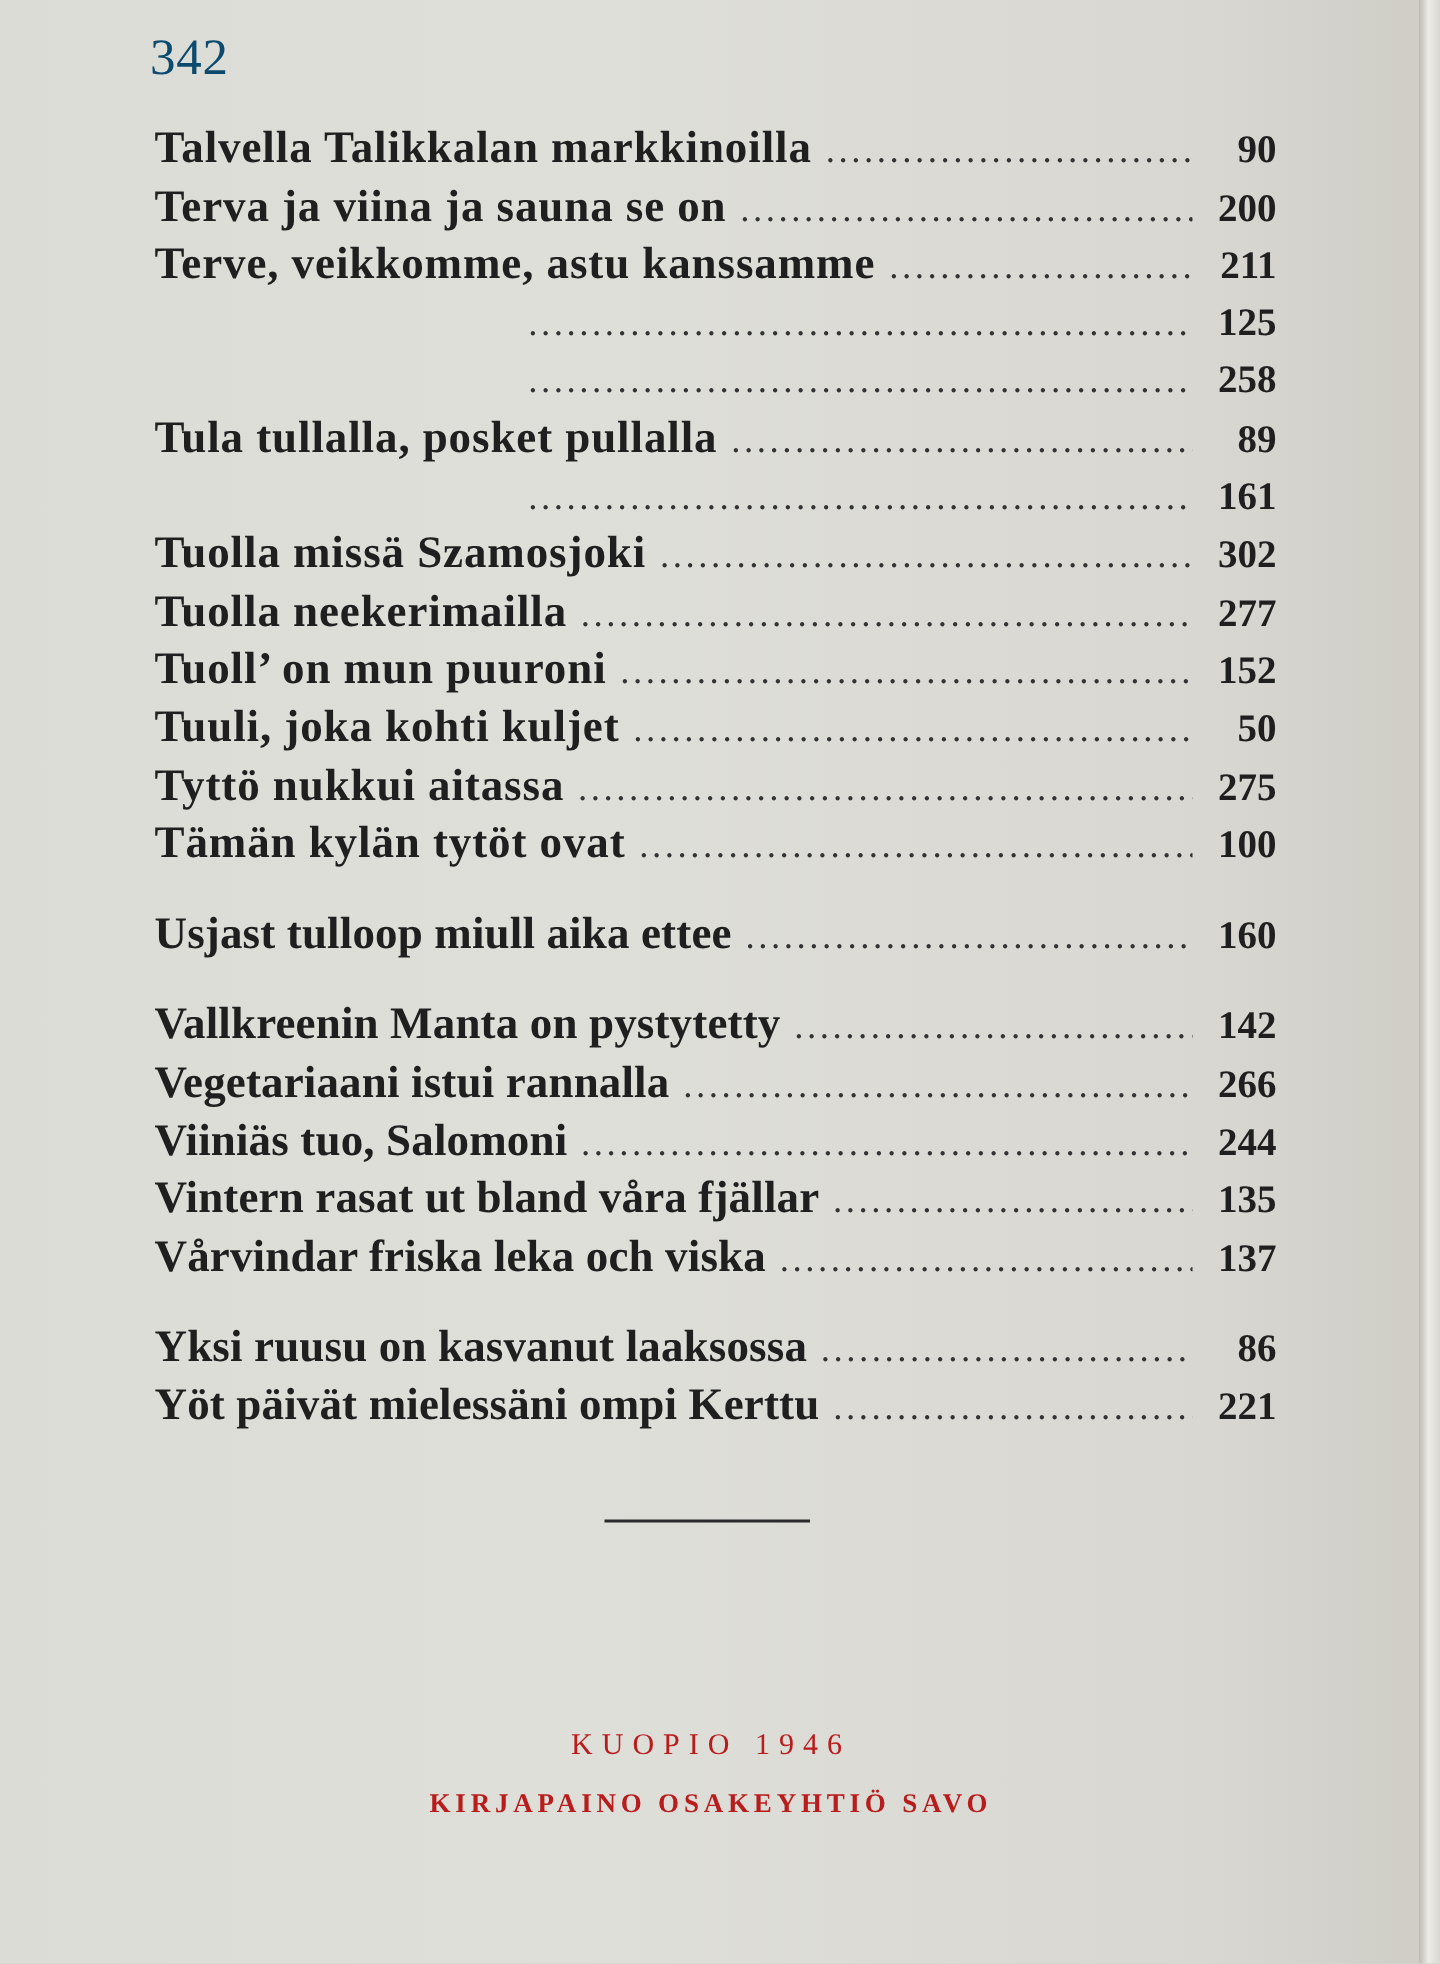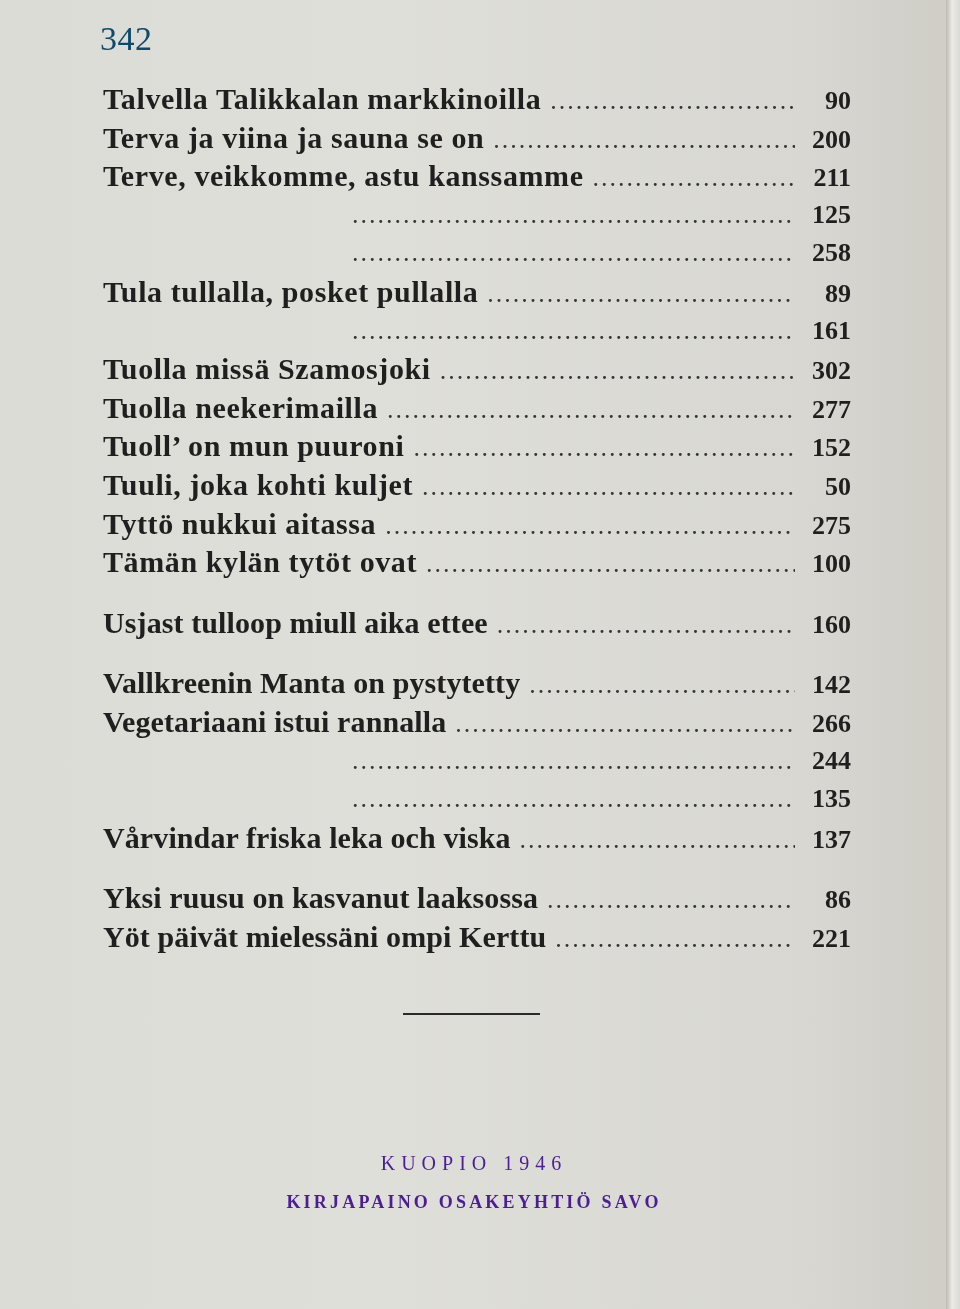--- a/index.html
+++ b/index.html
@@ -39,21 +39,21 @@
     text-align: right;
   }
   .entry .pg { min-width: 48px; text-align: right; font-size: 26px; }
   .group.condensed .entry .title { letter-spacing: 0.1px; transform-origin: left; }
   .rule {
     position: absolute; left: 403px; top: 1013px; width: 137px; height: 2px;
     background: #2a2a2a;
   }
   .colophon {
     position: absolute; left: 0; width: 948px; text-align: center;
-    font-family: "Liberation Serif", serif; color: #4c1d95;
+    font-family: "Liberation Serif", serif; color: #b91c1c;
   }
   .colophon.city { top: 1152px; font-size: 20px; letter-spacing: 6px; }
   .colophon.printer { top: 1192px; font-size: 18px; letter-spacing: 3.2px; font-weight: bold; }
 </style>
 </head>
 <body>
 
 <div class="page"></div>
 <div class="page-edge"></div>
 
@@ -136,24 +136,26 @@
         <span class="title">Vallkreenin Manta on pystytetty</span>
         <span class="leader">....................................................</span>
         <span class="pg">142</span>
       </div>
       <div class="entry">
         <span class="title">Vegetariaani istui rannalla</span>
         <span class="leader">....................................................</span>
         <span class="pg">266</span>
       </div>
       <div class="entry">
+        <span class="title">Viiniäs tuo, Salomoni</span>
         <span class="leader">....................................................</span>
         <span class="pg">244</span>
       </div>
       <div class="entry">
+        <span class="title">Vintern rasat ut bland våra fjällar</span>
         <span class="leader">....................................................</span>
         <span class="pg">135</span>
       </div>
       <div class="entry">
         <span class="title">Vårvindar friska leka och viska</span>
         <span class="leader">....................................................</span>
         <span class="pg">137</span>
       </div>
     </div>
     <div class="group condensed">

